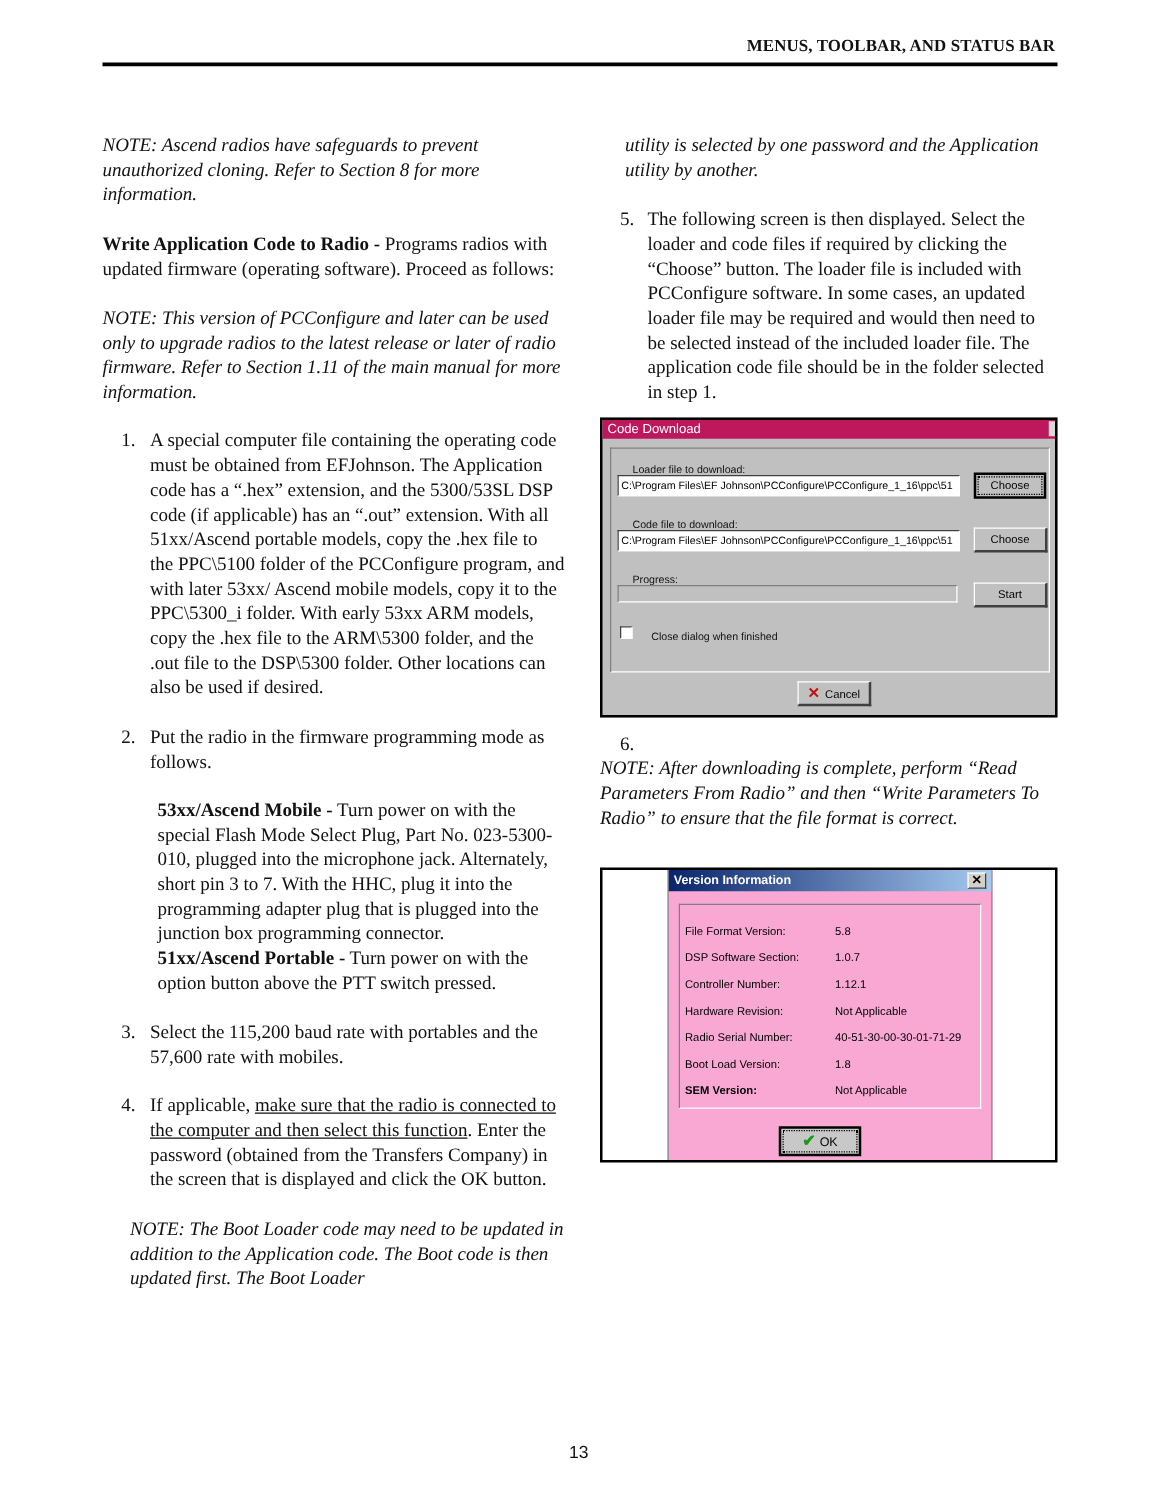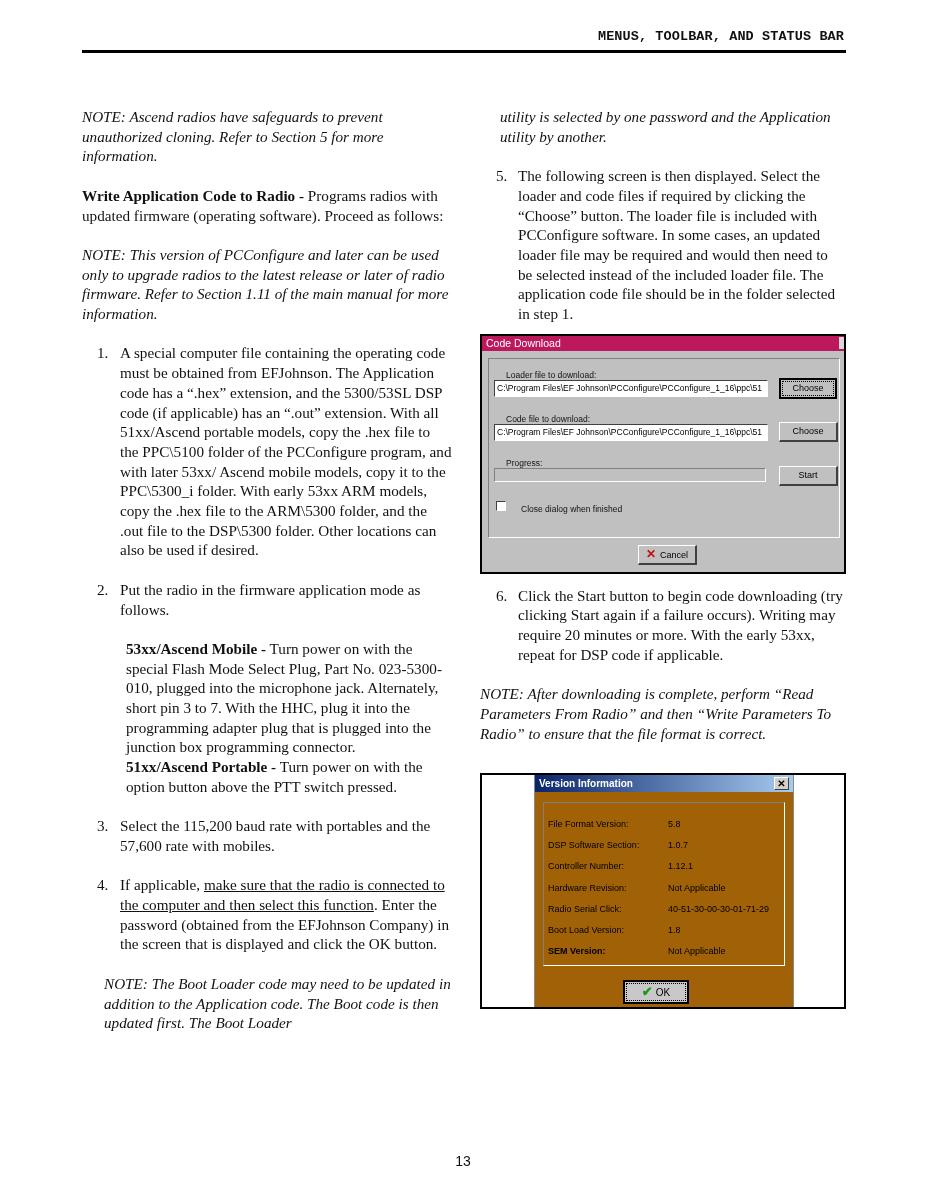--- a/index.html
+++ b/index.html
@@ -1,19 +1,19 @@
 <!DOCTYPE html>
 <html><head>
 <meta charset="utf-8">
 <style>
   html, body { margin: 0; padding: 0; background: #ffffff; }
   body { width: 926px; height: 1198px; position: relative; overflow: hidden; font-family: "Liberation Serif", serif; color: #111; }
 
   .header { position: absolute; left: 82px; top: 28px; width: 764px; height: 22px; border-bottom: 3px solid #000; }
-  .header-title { position: absolute; right: 2px; top: 1px; font-family: Liberation Mono, monospace; font-weight: bold; font-size: 13.5px; letter-spacing: 0.1px; }
+  .header-title { position: absolute; right: 2px; top: 1px; font-family: Liberation Serif, serif; font-weight: bold; font-size: 13.5px; letter-spacing: 0.1px; }
 
   .col { position: absolute; top: 107px; font-size: 15.2px; line-height: 19.7px; }
   .col-left { left: 82px; width: 370px; }
   .col-right { left: 480px; width: 366px; }
 
   p { margin: 0; }
   .note { font-style: italic; }
   .gap { height: 19.7px; }
   b { font-weight: bold; }
   u { text-decoration: underline; }
@@ -35,68 +35,68 @@
   .lbl { position: absolute; font-size: 8.5px; color: #111; white-space: nowrap; margin-left: 12px; }
   .field { position: absolute; height: 15px; background: #fff; border-top: 1px solid #404040; border-left: 1px solid #404040; border-right: 1px solid #fff; border-bottom: 1px solid #fff; font-size: 8.5px; line-height: 15px; padding-left: 2px; white-space: nowrap; overflow: hidden; }
   .btn { position: absolute; background: #c0c0c0; border-top: 1px solid #fff; border-left: 1px solid #fff; border-right: 2px solid #404040; border-bottom: 2px solid #404040; font-size: 9px; text-align: center; line-height: 17px; cursor: pointer; }
   .btn.focused { outline: 1px dotted #000; outline-offset: -4px; border: 2px solid #000; }
   .progress { position: absolute; height: 12px; background: #c0c0c0; border-top: 1px solid #808080; border-left: 1px solid #808080; border-right: 1px solid #fff; border-bottom: 1px solid #fff; }
   .progress-fill { height: 100%; background: #0a0a80; width: 0; }
   .checkbox { position: absolute; width: 8px; height: 8px; background: #fff; border-top: 1px solid #404040; border-left: 1px solid #404040; border-right: 1px solid #fff; border-bottom: 1px solid #fff; cursor: pointer; }
   .cancel-x { color: #c01010; font-weight: bold; font-size: 12px; margin-right: 4px; }
 
   .dlg2 { width: 362px; height: 232px; background: #fff; margin: 0; }
-  .dlg2 .win { position: absolute; left: 52px; top: 0; width: 258px; height: 232px; background: #a16207; border-left: 1px solid #888; border-right: 1px solid #888; }
+  .dlg2 .win { position: absolute; left: 52px; top: 0; width: 258px; height: 232px; background: #f9a8d4; border-left: 1px solid #888; border-right: 1px solid #888; }
   .dlg2 .titlebar { position: absolute; left: 0; top: 0; right: 0; height: 17px; background: linear-gradient(to right, #0a246a, #a6caf0); color: #fff; font-weight: bold; font-size: 10px; line-height: 17px; padding-left: 4px; }
   .dlg2 .close-btn { position: absolute; right: 4px; top: 2px; width: 13px; height: 11px; background: #d4d0c8; border-top: 1px solid #fff; border-left: 1px solid #fff; border-right: 1px solid #404040; border-bottom: 1px solid #404040; font-size: 10px; line-height: 11px; text-align: center; color: #000; font-weight: bold; cursor: pointer; }
   .dlg2 .panel { position: absolute; left: 8px; top: 27px; width: 240px; height: 162px; border-top: 1px solid #808080; border-left: 1px solid #808080; border-bottom: 1px solid #fff; border-right: 1px solid #fff; }
   .vi-row { position: absolute; left: 13px; font-size: 9px; white-space: nowrap; }
   .vi-val { position: absolute; left: 133px; font-size: 9px; white-space: nowrap; }
   .ok-btn { position: absolute; left: 88px; top: 205px; width: 62px; height: 20px; background: #c8c8c8; border: 2px solid #000; outline: 1px dotted #000; outline-offset: -4px; font-size: 10px; line-height: 20px; text-align: center; cursor: pointer; }
   .ok-check { color: #1a9a1a; font-weight: bold; font-size: 13px; margin-right: 3px; }
 
   .page-num { position: absolute; left: 0; right: 0; top: 1153px; text-align: center; font-family: "Liberation Sans", sans-serif; font-size: 14px; }
 </style>
 </head>
 <body>
 
 <div class="header">
   <span class="header-title">MENUS, TOOLBAR, AND STATUS BAR</span>
 </div>
 
 <div class="col col-left">
-  <p class="note">NOTE: Ascend radios have safeguards to prevent unauthorized cloning. Refer to Section 5 for more information.</p>
+  <p class="note">NOTE: Ascend radios have safeguards to prevent unauthorized cloning. Refer to Section 8 for more information.</p>
   <div class="gap"></div>
   <p><b>Write Application Code to Radio -</b><span> Programs radios with updated firmware (operating software). Proceed as follows:</span></p>
   <div class="gap"></div>
   <p class="note">NOTE: This version of PCConfigure and later can be used only to upgrade radios to the latest release or later of radio firmware. Refer to Section 1.11 of the main manual for more information.</p>
   <div class="gap"></div>
   <div class="li">
     <span class="num">1.</span>
     <p>A special computer file containing the operating code must be obtained from EFJohnson. The Application code has a “.hex” extension, and the 5300/53SL DSP code (if applicable) has an “.out” extension. With all 51xx/Ascend portable models, copy the .hex file to the PPC\5100 folder of the PCConfigure program, and with later 53xx/ Ascend mobile models, copy it to the PPC\5300_i folder. With early 53xx ARM models, copy the .hex file to the ARM\5300 folder, and the .out file to the DSP\5300 folder. Other locations can also be used if desired.</p>
   </div>
   <div class="gap"></div>
   <div class="li">
     <span class="num">2.</span>
-    <p>Put the radio in the firmware application mode as follows.</p>
+    <p>Put the radio in the firmware programming mode as follows.</p>
   </div>
   <div class="gap"></div>
   <div class="sub">
     <p><b>53xx/Ascend Mobile -</b><span> Turn power on with the special Flash Mode Select Plug, Part No. 023-5300-010, plugged into the microphone jack. Alternately, short pin 3 to 7. With the HHC, plug it into the programming adapter plug that is plugged into the junction box programming connector.</span></p>
     <p><b>51xx/Ascend Portable -</b><span> Turn power on with the option button above the PTT switch pressed.</span></p>
   </div>
   <div class="gap"></div>
   <div class="li">
     <span class="num">3.</span>
     <p>Select the 115,200 baud rate with portables and the 57,600 rate with mobiles.</p>
   </div>
   <div class="gap"></div>
   <div class="li">
     <span class="num">4.</span>
-    <p><span>If applicable, </span><u>make sure that the radio is connected to the computer and then select this function</u><span>. Enter the password (obtained from the EFJohnson Company) in the screen that is displayed and click the OK button.</span></p>
+    <p><span>If applicable, </span><u>make sure that the radio is connected to the computer and then select this function</u><span>. Enter the password (obtained from the Transfers Company) in the screen that is displayed and click the OK button.</span></p>
   </div>
   <div class="gap"></div>
   <p class="note note-indent">NOTE: The Boot Loader code may need to be updated in addition to the Application code. The Boot code is then updated first. The Boot Loader</p>
 </div>
 
 <div class="col col-right">
   <p class="note right-indent">utility is selected by one password and the Application utility by another.</p>
   <div class="gap"></div>
   <div class="right-li">
     <span class="num">5.</span>
@@ -122,21 +122,20 @@
     <div class="btn" style="left:297px; top:130px; width:56px; height:17px;">Start</div>
     <div class="checkbox" style="left:14px; top:165px;"></div>
     <span class="lbl" style="left:27px; top:164px;">Close dialog when finished</span>
     <div class="btn" style="left:156px; top:209px; width:56px; height:17px;">
       <span class="cancel-x">✕</span><span>Cancel</span>
     </div>
   </div>
 
   <div class="right-li">
     <span class="num">6.</span>
-    <p>Click the Start button to begin code downloading (try clicking Start again if a failure occurs). Writing may require 20 minutes or more. With the early 53xx, repeat for DSP code if applicable.</p>
   </div>
   <div class="gap"></div>
   <p class="note">NOTE: After downloading is complete, perform “Read Parameters From Radio” and then “Write Parameters To Radio” to ensure that the file format is correct.</p>
   <div class="gap"></div>
   <div style="height:10px;"></div>
 
   <div class="shot dlg2">
     <div class="win">
       <div class="titlebar">
         <span>Version Information</span>
@@ -144,21 +143,21 @@
       </div>
       <div class="panel"></div>
       <span class="vi-row" style="top:40px;">File Format Version:</span>
       <span class="vi-val" style="top:40px;text-align:center;">5.8</span>
       <span class="vi-row" style="top:61px;">DSP Software Section:</span>
       <span class="vi-val" style="top:61px;">1.0.7</span>
       <span class="vi-row" style="top:82px;">Controller Number:</span>
       <span class="vi-val" style="top:82px;">1.12.1</span>
       <span class="vi-row" style="top:104px;">Hardware Revision:</span>
       <span class="vi-val" style="top:104px;">Not Applicable</span>
-      <span class="vi-row" style="top:125px;">Radio Serial Click:</span>
+      <span class="vi-row" style="top:125px;">Radio Serial Number:</span>
       <span class="vi-val" style="top:125px;">40-51-30-00-30-01-71-29</span>
       <span class="vi-row" style="top:146px;">Boot Load Version:</span>
       <span class="vi-val" style="top:146px;">1.8</span>
       <span class="vi-row" style="top:167px;font-weight:bold;">SEM Version:</span>
       <span class="vi-val" style="top:167px;">Not Applicable</span>
       <div class="ok-btn">
         <span class="ok-check">✔</span><span>OK</span>
       </div>
     </div>
   </div>

